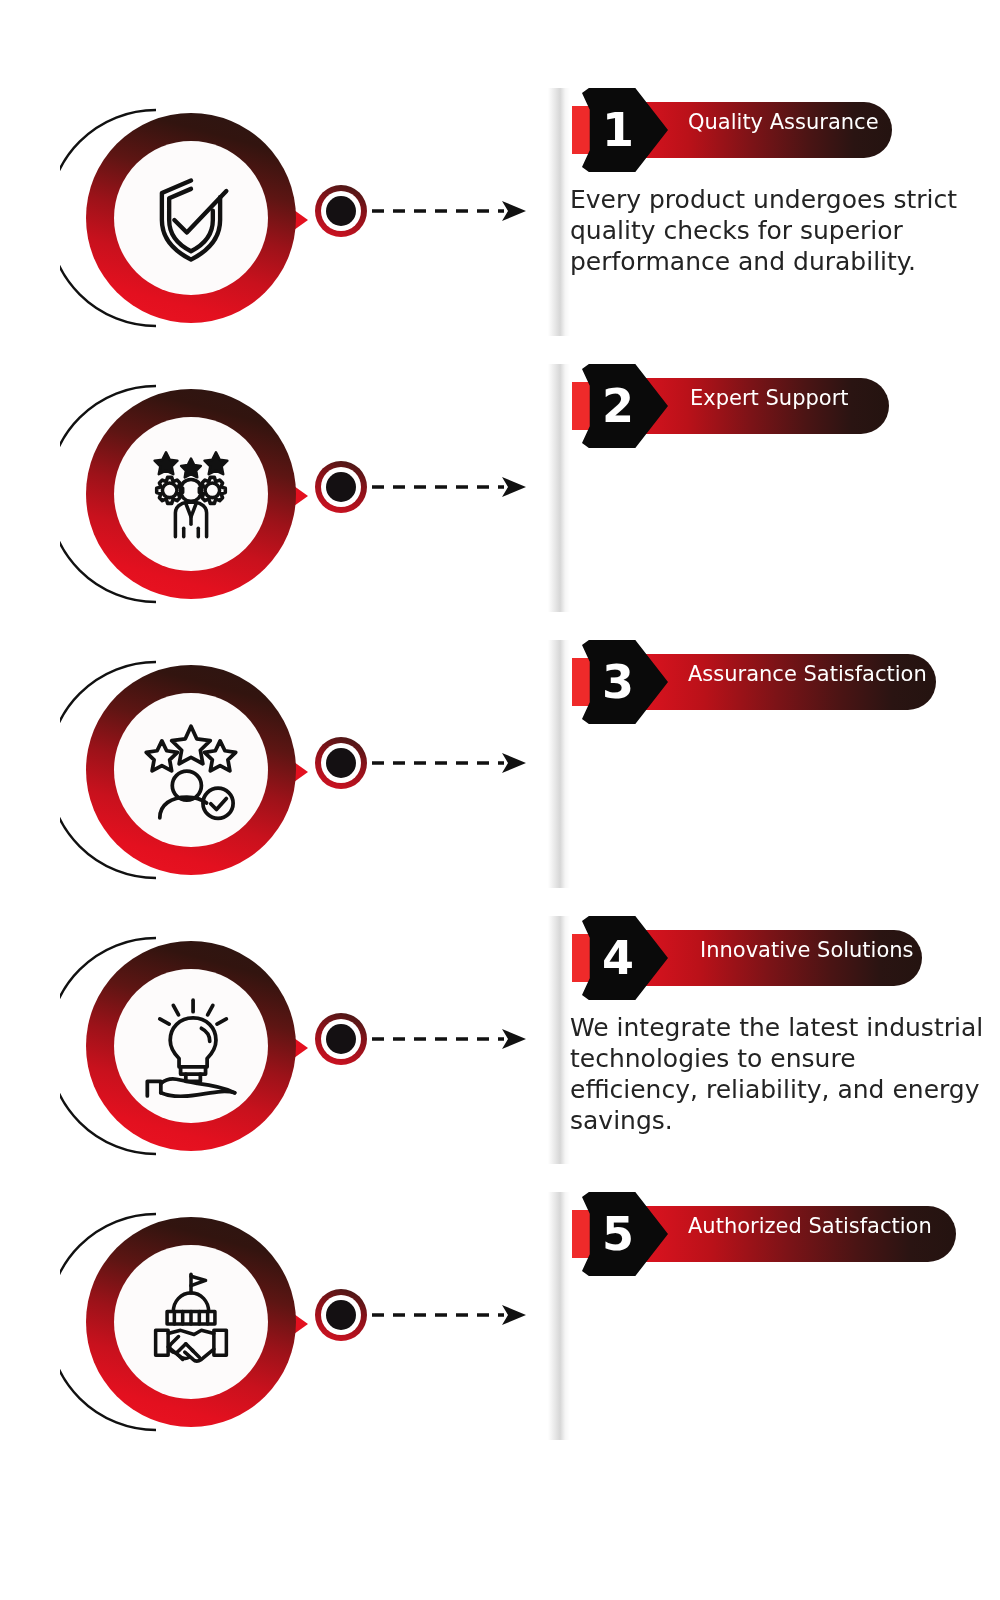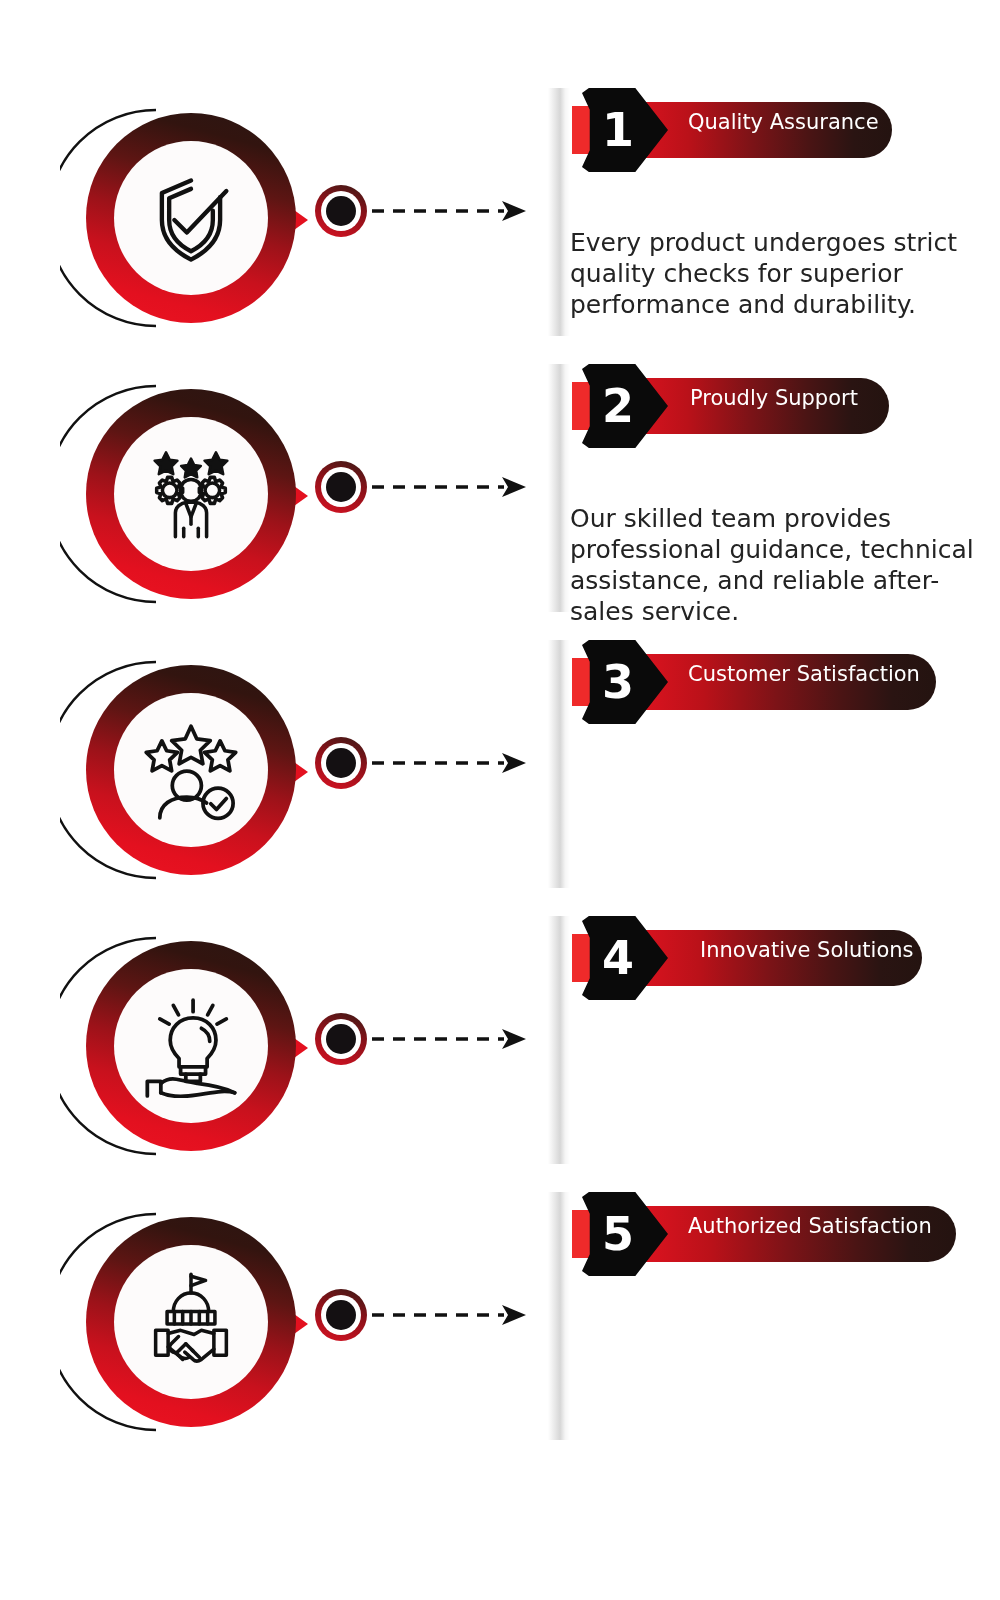--- a/index.html
+++ b/index.html
@@ -255,21 +255,20 @@
   
   .desc {
     position: absolute;
     left: 22px;
     top: 104px;
     width: 420px;
     color: #232323;
     font-size: 25px;
     line-height: 31px;
     font-weight: normal;
-    margin-top: 43px;
   }
 </style>
 </head>
 <body>
 
 <div class="infographic">
 
   <div class="row row-1">
 
     <div class="medallion">
@@ -347,23 +346,22 @@
       </svg>
     </div>
 
     <div class="panel">
       <div class="panel-edge"></div>
       <div class="badge">
         <div class="badge-pill" style="width:315px"></div>
         <div class="badge-redtab"></div>
         <div class="badge-hex"></div>
         <div class="badge-num">2</div>
-        <div class="badge-title" style="left:130px">Proudly Support</div>
-      </div>
-      <div class="desc">Our skilled team provides professional guidance, technical assistance, and reliable after-sales service.</div>
+        <div class="badge-title" style="left:130px">Expert Support</div>
+      </div>
     </div>
   </div>
 
   <div class="row row-3">
 
     <div class="medallion">
       <svg class="med-arc" viewBox="0 0 228 228">
         <path d="M 96 6 A 108 108 0 1 0 96 222" fill="none" stroke="#111111" stroke-width="2.4"></path>
       </svg>
       <div class="med-pointer"></div>
@@ -391,21 +389,21 @@
       </svg>
     </div>
 
     <div class="panel">
       <div class="panel-edge"></div>
       <div class="badge">
         <div class="badge-pill" style="width:362px"></div>
         <div class="badge-redtab"></div>
         <div class="badge-hex"></div>
         <div class="badge-num">3</div>
-        <div class="badge-title" style="left:128px">Customer Satisfaction</div>
+        <div class="badge-title" style="left:128px">Assurance Satisfaction</div>
       </div>
     </div>
   </div>
 
   <div class="row row-4">
 
     <div class="medallion">
       <svg class="med-arc" viewBox="0 0 228 228">
         <path d="M 96 6 A 108 108 0 1 0 96 222" fill="none" stroke="#111111" stroke-width="2.4"></path>
       </svg>
@@ -441,20 +439,21 @@
 
     <div class="panel">
       <div class="panel-edge"></div>
       <div class="badge">
         <div class="badge-pill" style="width:348px"></div>
         <div class="badge-redtab"></div>
         <div class="badge-hex"></div>
         <div class="badge-num">4</div>
         <div class="badge-title" style="left:140px">Innovative Solutions</div>
       </div>
+      <div class="desc">We integrate the latest industrial technologies to ensure efficiency, reliability, and energy savings.</div>
     </div>
   </div>
 
   <div class="row row-5">
 
     <div class="medallion">
       <svg class="med-arc" viewBox="0 0 228 228">
         <path d="M 96 6 A 108 108 0 1 0 96 222" fill="none" stroke="#111111" stroke-width="2.4"></path>
       </svg>
       <div class="med-pointer"></div>

